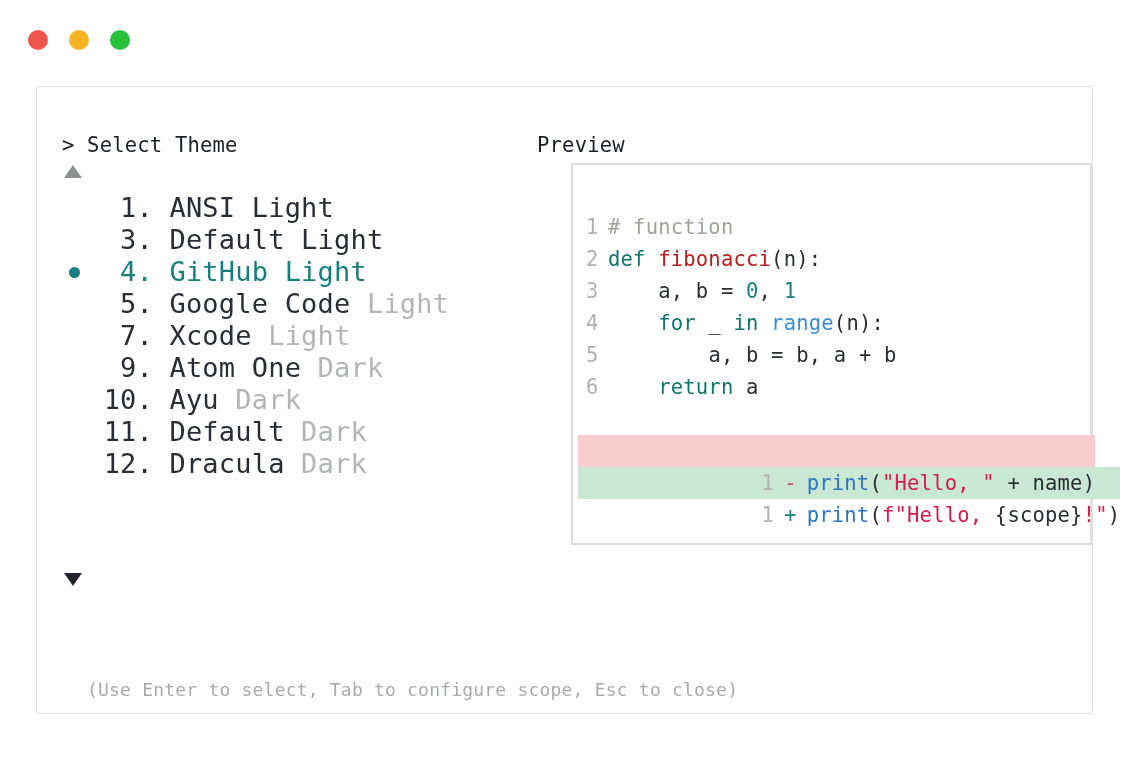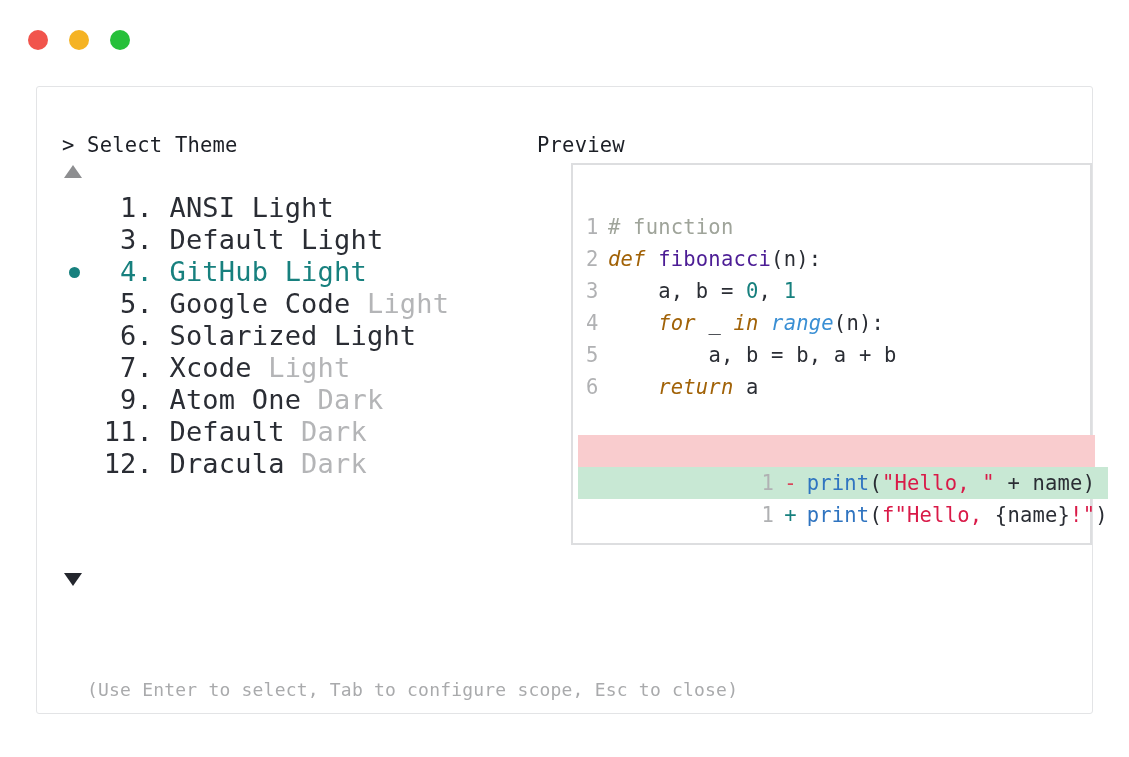--- a/index.html
+++ b/index.html
@@ -178,25 +178,25 @@
   }
   .code-line { height: 32px; }
   .ln {
     display: inline-block;
     width: 12px;
     color: #b0b1b3;
   }
   .gap { display: inline-block; width: 10px; }
 
   .tok-comment { color: #9fa49a; }
-  .tok-kw      { color: #a16207; font-style: italic; }
-  .tok-fn      { color: #4c1d95; }
+  .tok-kw      { color: #0f766e; }
+  .tok-fn      { color: #b91c1c; }
   .tok-plain   { color: #2a2d34; }
   .tok-num     { color: #17807e; }
-  .tok-builtin { color: #3a8fd4; font-style: italic; }
+  .tok-builtin { color: #3a8fd4; }
   .tok-call    { color: #2f74c0; }
   .tok-str     { color: #d91a48; }
 
   .diff {
     position: absolute;
     left: 5px;
     top: 270px;
     width: 521px;
   }
   .diff-line {
@@ -234,43 +234,43 @@
       <div class="left-pane">
         <div class="pane-title">&gt; Select Theme</div>
         <div class="scroll-up"></div>
         <div class="scroll-down"></div>
 
         <ul class="theme-list" id="theme-list">
             <li class="theme-row"><span class="row-num">1.</span><span class="row-name"> ANSI </span><span class="row-tag strong">Light</span></li>
             <li class="theme-row"><span class="row-num">3.</span><span class="row-name"> Default </span><span class="row-tag strong">Light</span></li>
             <li class="theme-row selected"><span class="bullet"></span><span class="row-num">4.</span><span class="row-name"> GitHub </span><span class="row-tag strong">Light</span></li>
             <li class="theme-row"><span class="row-num">5.</span><span class="row-name"> Google Code </span><span class="row-tag">Light</span></li>
-            <li class="theme-row"><span class="row-num">6.</span><span class="row-name"> Solarized </span><span class="row-tag strong">Light</span></li>
             <li class="theme-row"><span class="row-num">7.</span><span class="row-name"> Xcode </span><span class="row-tag">Light</span></li>
             <li class="theme-row"><span class="row-num">9.</span><span class="row-name"> Atom One </span><span class="row-tag">Dark</span></li>
+            <li class="theme-row"><span class="row-num">10.</span><span class="row-name"> Ayu </span><span class="row-tag">Dark</span></li>
             <li class="theme-row"><span class="row-num">11.</span><span class="row-name"> Default </span><span class="row-tag">Dark</span></li>
             <li class="theme-row"><span class="row-num">12.</span><span class="row-name"> Dracula </span><span class="row-tag">Dark</span></li>
           </ul>
 
         <div class="hint">(Use Enter to select, Tab to configure scope, Esc to close)</div>
       </div>
 
       <div class="right-pane">
         <div class="pane-title">Preview</div>
 
         <div class="preview-box">
 
           <div class="code" id="code-block"><div class="code-line"><span class="ln">1</span><span class="gap"></span><span class="tok-comment"># function</span></div><div class="code-line"><span class="ln">2</span><span class="gap"></span><span class="tok-kw">def</span><span class="tok-plain"> </span><span class="tok-fn">fibonacci</span><span class="tok-plain">(</span><span class="tok-plain">n</span><span class="tok-plain">)</span><span class="tok-plain">:</span></div><div class="code-line"><span class="ln">3</span><span class="gap"></span><span class="tok-plain"> </span><span class="tok-plain"> </span><span class="tok-plain"> </span><span class="tok-plain"> </span><span class="tok-plain">a</span><span class="tok-plain">,</span><span class="tok-plain"> </span><span class="tok-plain">b</span><span class="tok-plain"> </span><span class="tok-plain">=</span><span class="tok-plain"> </span><span class="tok-num">0</span><span class="tok-plain">,</span><span class="tok-plain"> </span><span class="tok-num">1</span></div><div class="code-line"><span class="ln">4</span><span class="gap"></span><span class="tok-plain"> </span><span class="tok-plain"> </span><span class="tok-plain"> </span><span class="tok-plain"> </span><span class="tok-kw">for</span><span class="tok-plain"> </span><span class="tok-plain">_</span><span class="tok-plain"> </span><span class="tok-kw">in</span><span class="tok-plain"> </span><span class="tok-builtin">range</span><span class="tok-plain">(</span><span class="tok-plain">n</span><span class="tok-plain">)</span><span class="tok-plain">:</span></div><div class="code-line"><span class="ln">5</span><span class="gap"></span><span class="tok-plain"> </span><span class="tok-plain"> </span><span class="tok-plain"> </span><span class="tok-plain"> </span><span class="tok-plain"> </span><span class="tok-plain"> </span><span class="tok-plain"> </span><span class="tok-plain"> </span><span class="tok-plain">a</span><span class="tok-plain">,</span><span class="tok-plain"> </span><span class="tok-plain">b</span><span class="tok-plain"> </span><span class="tok-plain">=</span><span class="tok-plain"> </span><span class="tok-plain">b</span><span class="tok-plain">,</span><span class="tok-plain"> </span><span class="tok-plain">a</span><span class="tok-plain"> </span><span class="tok-plain">+</span><span class="tok-plain"> </span><span class="tok-plain">b</span></div><div class="code-line"><span class="ln">6</span><span class="gap"></span><span class="tok-plain"> </span><span class="tok-plain"> </span><span class="tok-plain"> </span><span class="tok-plain"> </span><span class="tok-kw">return</span><span class="tok-plain"> </span><span class="tok-plain">a</span></div></div>
 
           <div class="diff">
             <div class="diff-line diff-del">
               <span class="diff-ln">1</span><span class="gap"></span><span class="sign-del">-</span><span class="gap"></span><span class="tok-call">print</span><span class="tok-plain">(</span><span class="tok-str">"Hello, "</span><span class="tok-plain"> + name)</span>
             </div>
             <div class="diff-line diff-ins">
-              <span class="diff-ln">1</span><span class="gap"></span><span class="sign-ins">+</span><span class="gap"></span><span class="tok-call">print</span><span class="tok-plain">(</span><span class="tok-str">f"Hello, </span><span class="tok-plain">{name}</span><span class="tok-str">!"</span><span class="tok-plain">)</span>
+              <span class="diff-ln">1</span><span class="gap"></span><span class="sign-ins">+</span><span class="gap"></span><span class="tok-call">print</span><span class="tok-plain">(</span><span class="tok-str">f"Hello, </span><span class="tok-plain">{scope}</span><span class="tok-str">!"</span><span class="tok-plain">)</span>
             </div>
           </div>
 
         </div>
       </div>
 
     </div>
   </div>
 </div>
 

